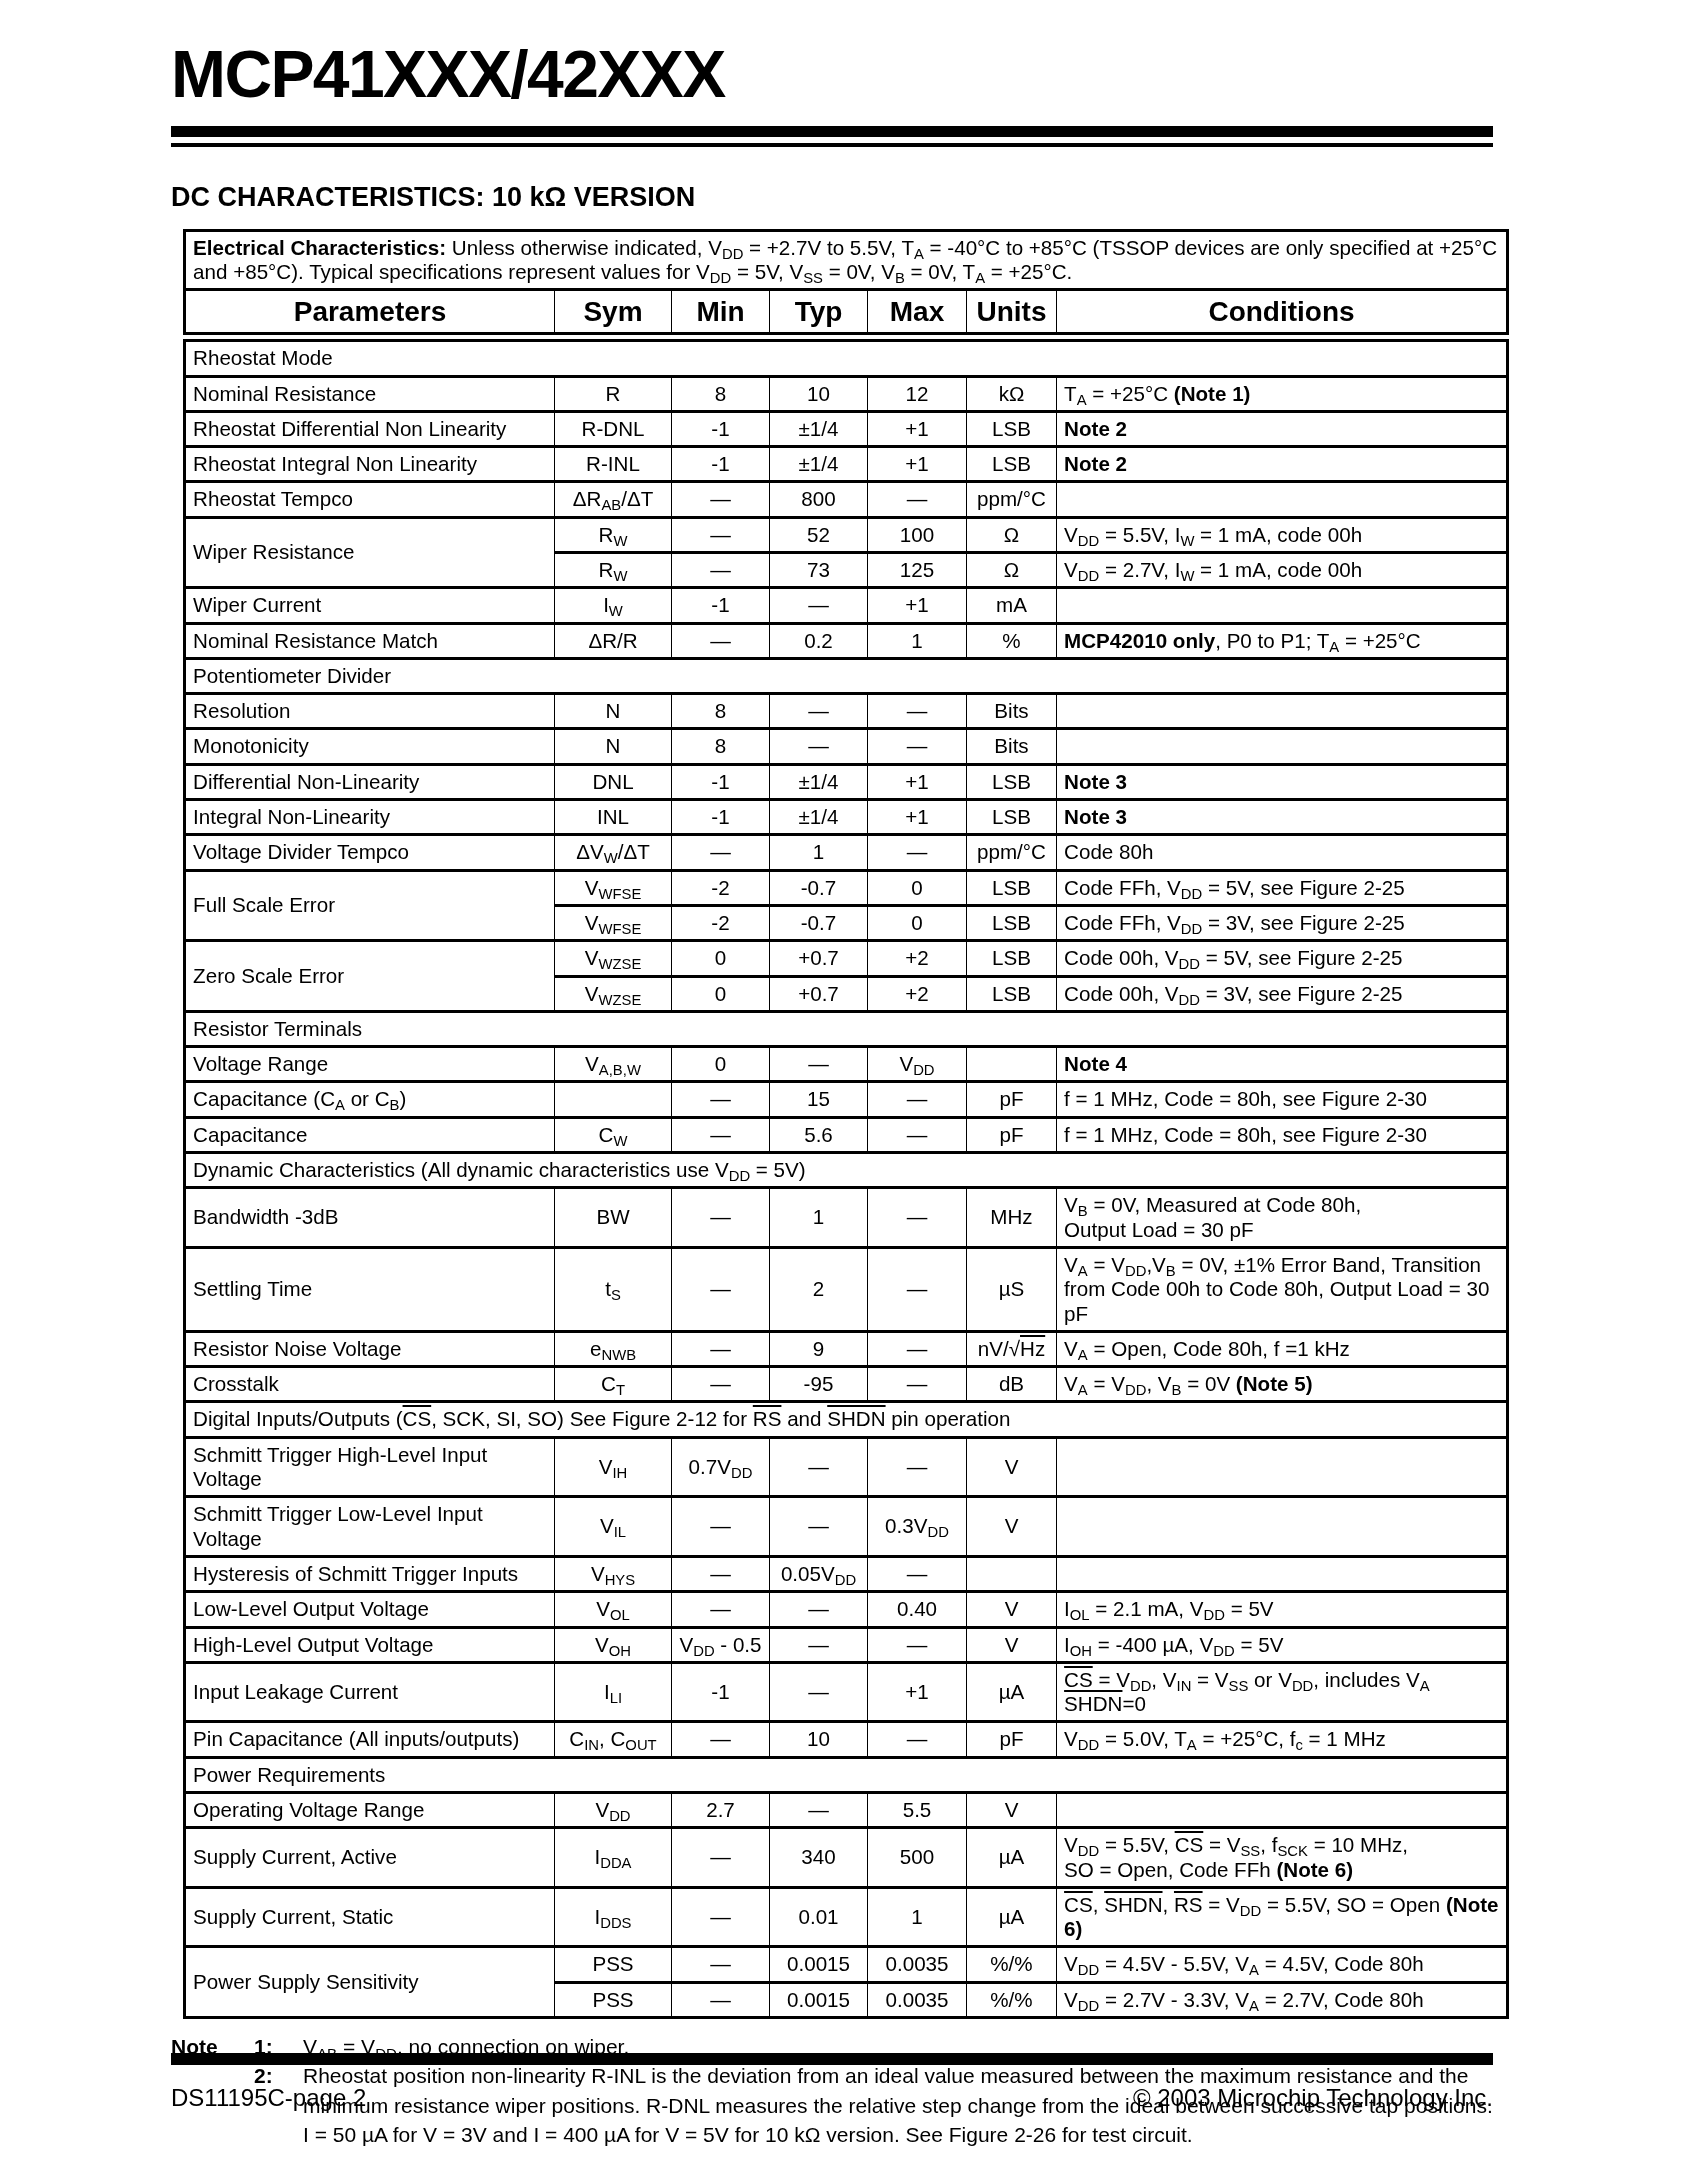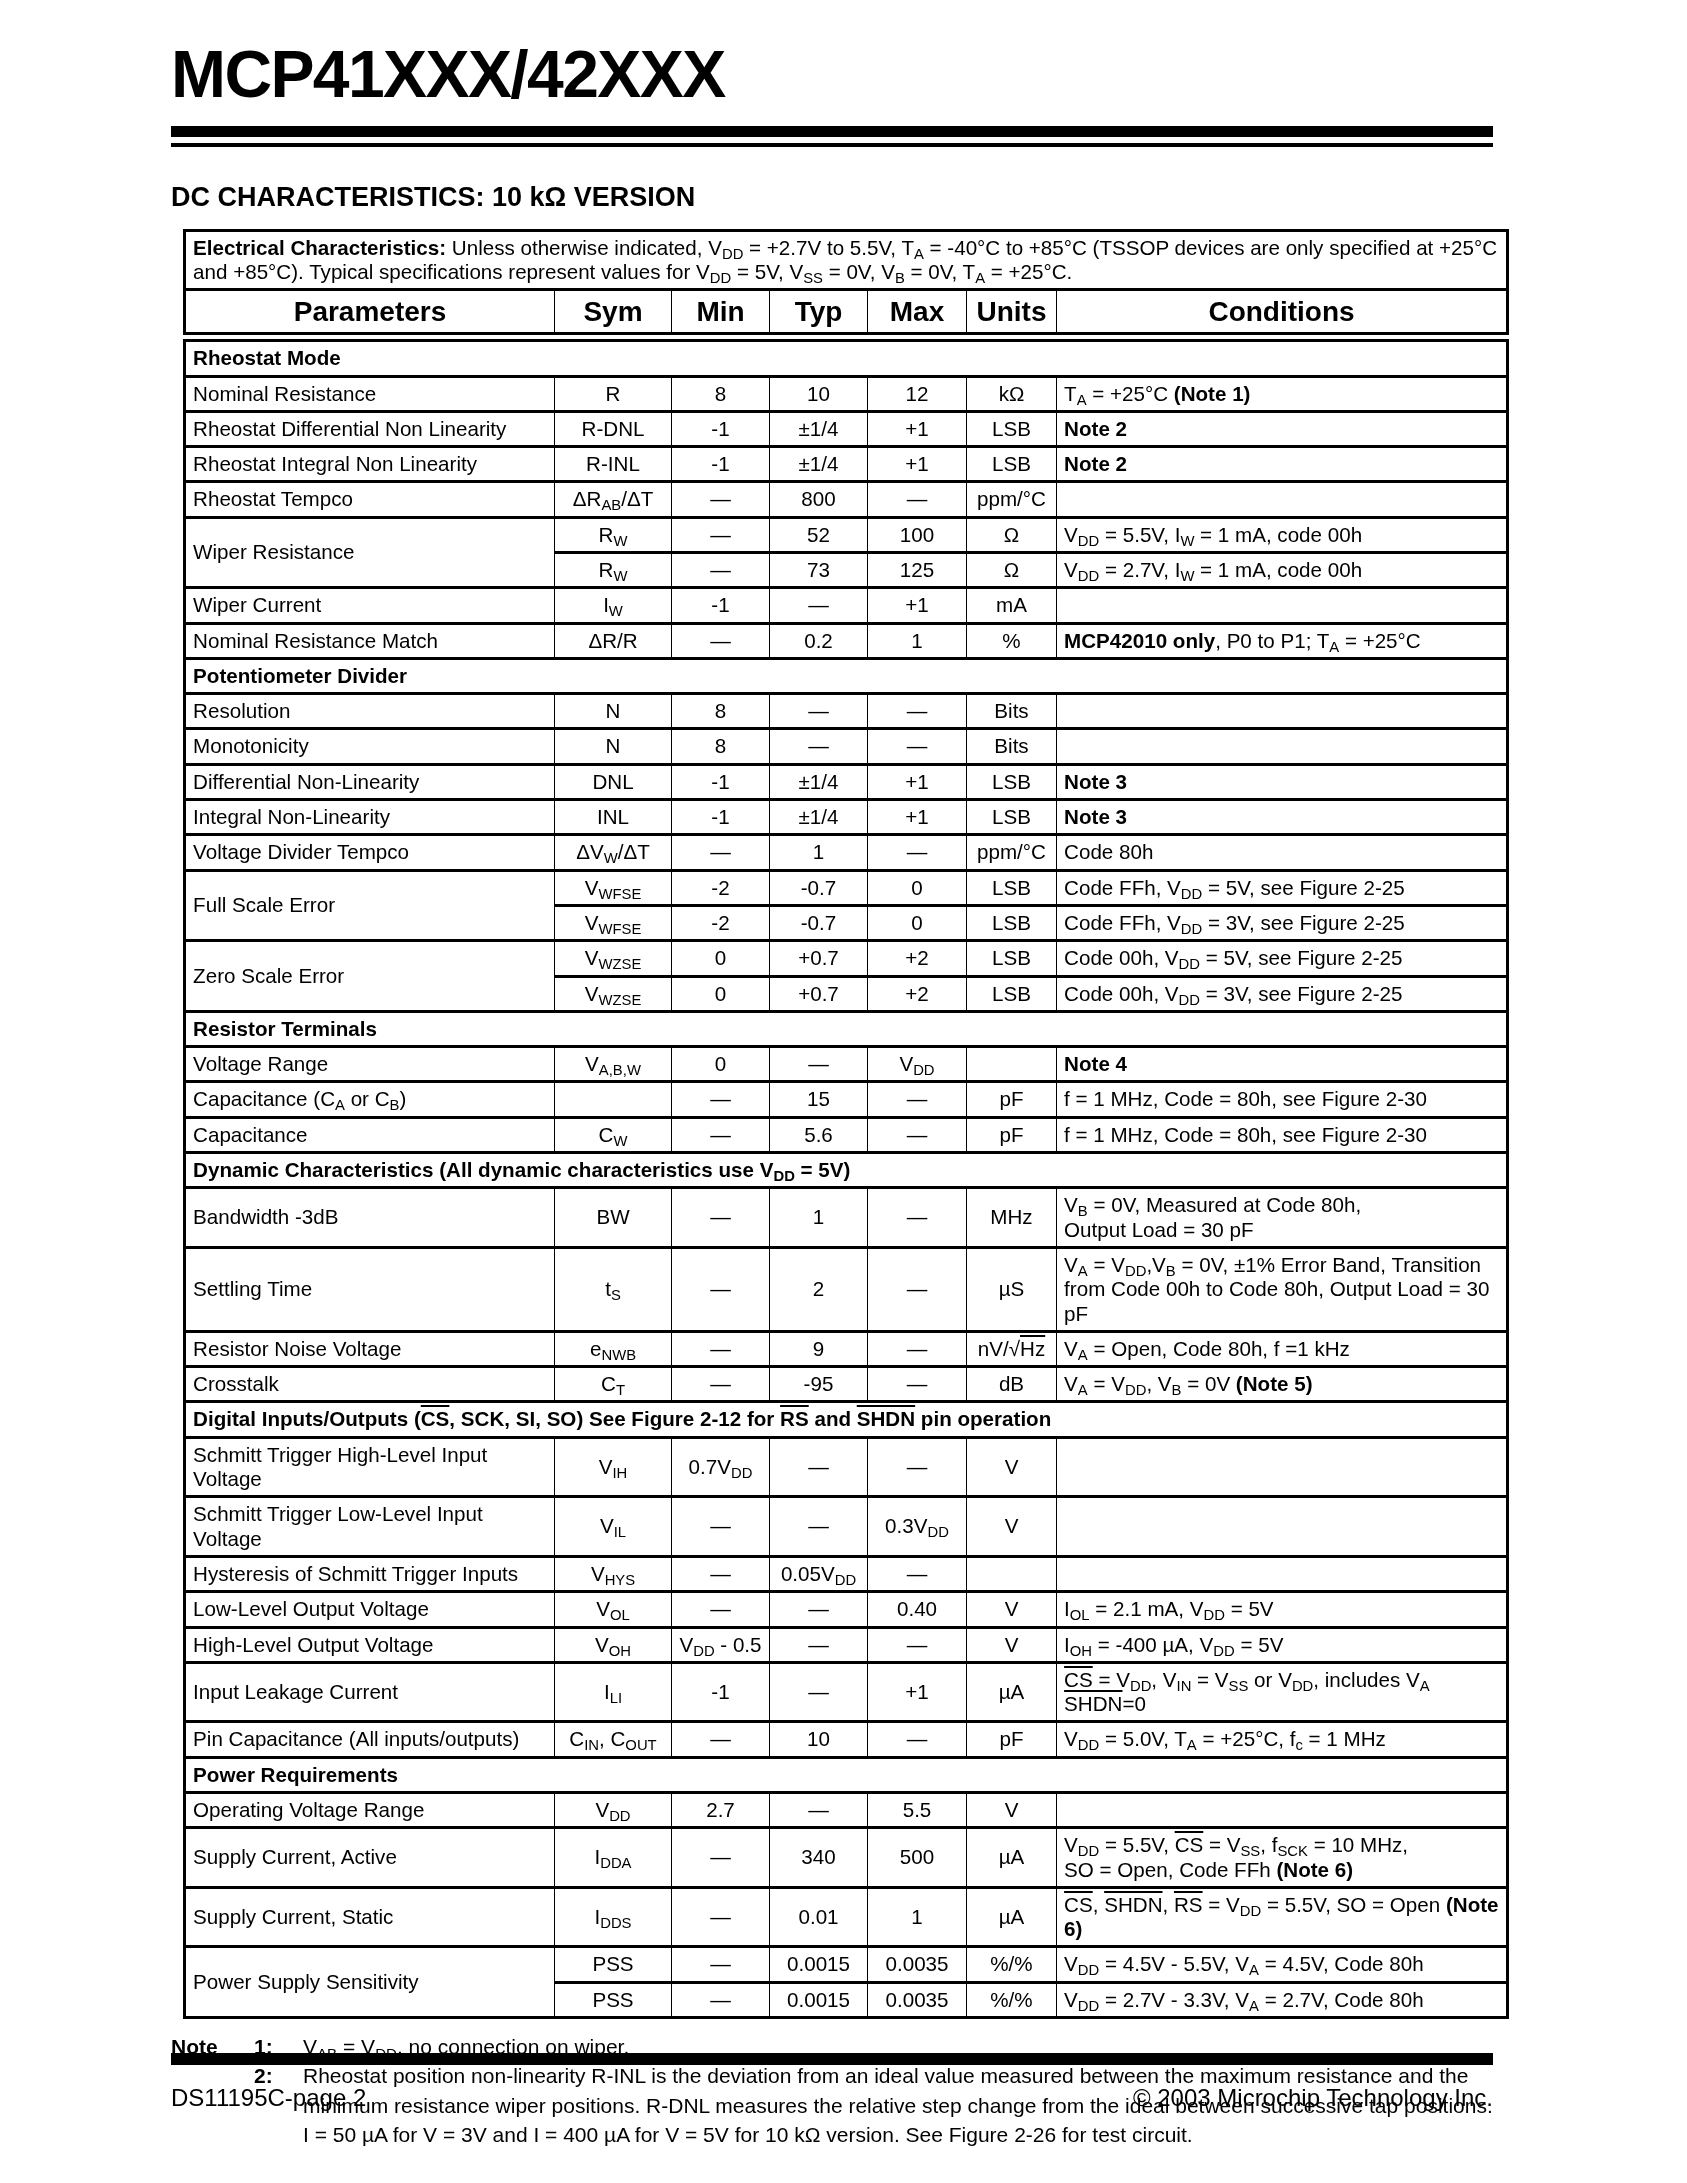--- a/index.html
+++ b/index.html
@@ -35,21 +35,21 @@
     border-top:3.2px solid #000; border-bottom:3.2px solid #000;
     font-size:20.6px; line-height:1.18;
     padding:4px 7.1px; vertical-align:middle;
     overflow:hidden;
   }
   td.intro-cell { font-size:21.4px; padding:6.4px 8px; line-height:1.3; border-bottom:2.4px solid #000; }
   table.spec th {
     font-weight:bold; text-align:center; font-size:28px;
     height:46px; border-bottom:10.3px double #000; border-top:2.4px solid #000;
   }
-  td.section-cell { font-weight:bold; font-size:21.4px; padding:5.6px 8px; }
+  td.section-cell { font-weight:normal; font-size:21.4px; padding:5.6px 8px; }
   .c-mid  { text-align:center; }
   .c-param{ text-align:left; }
   .c-cond { text-align:left; }
   td.vt { vertical-align:top; padding-top:7.1px; }
   tr.spec-row { height:33px; }
 
   sub { font-size:0.72em; line-height:0; vertical-align:-0.3em; letter-spacing:0; }
   .ov { text-decoration:overline;text-align:right; }
 
   

